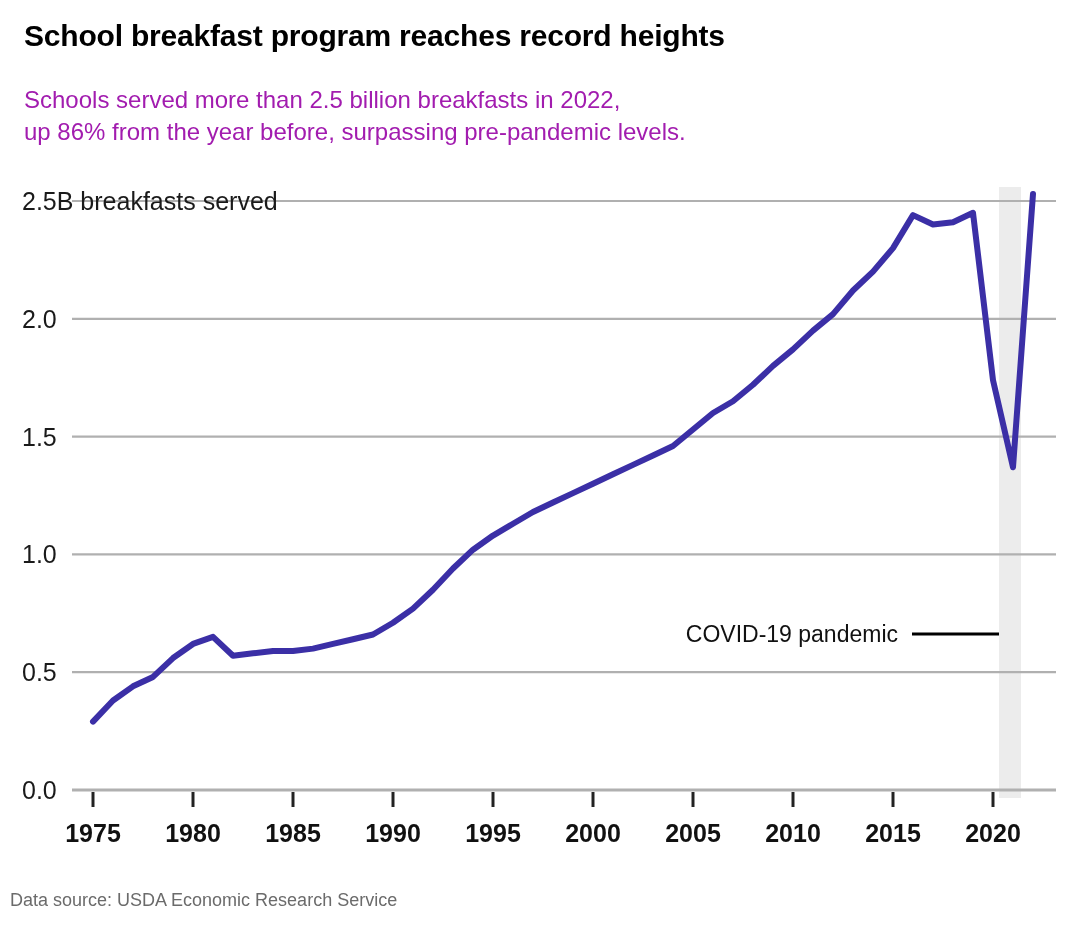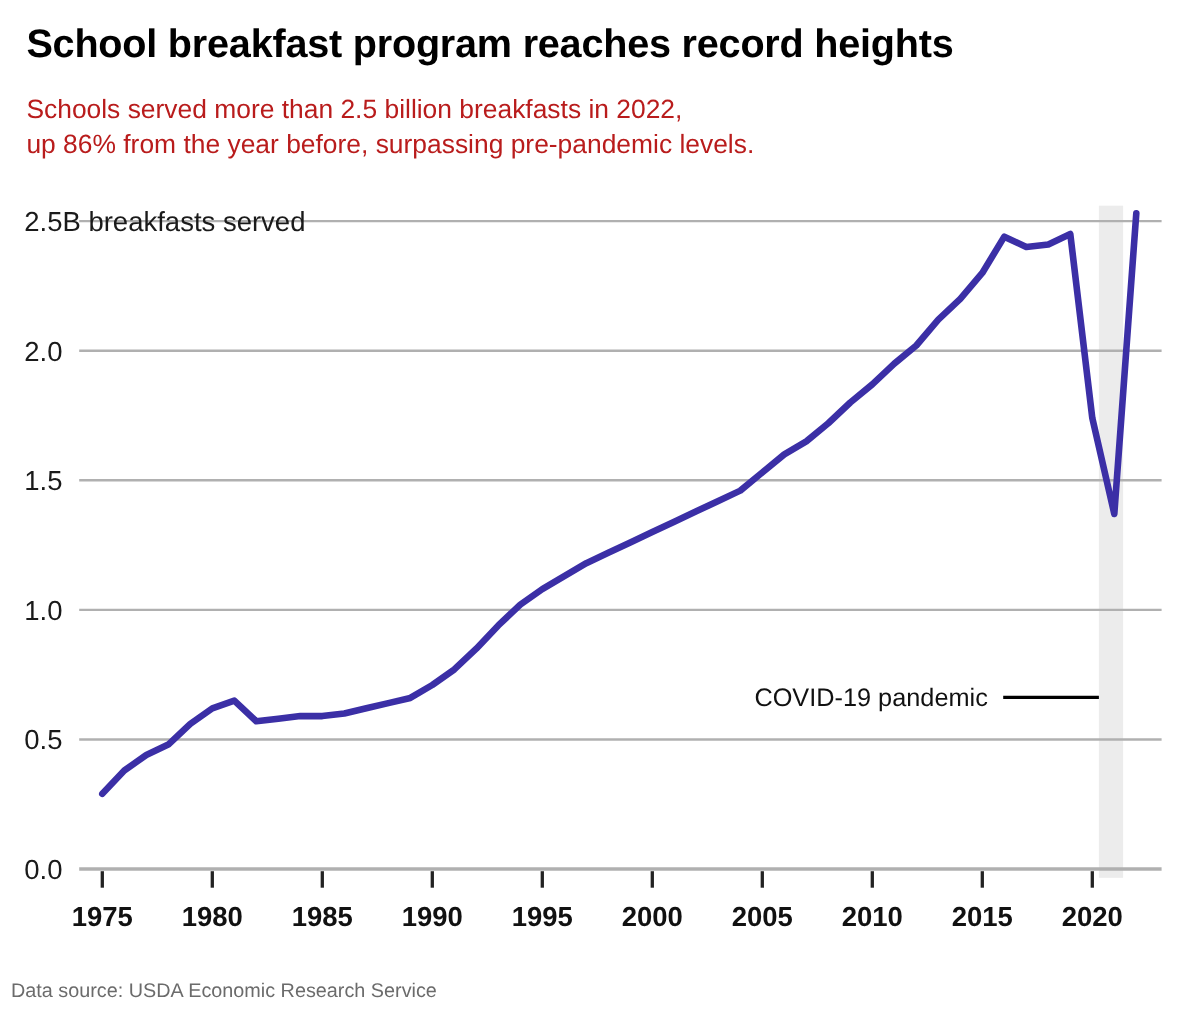--- a/index.html
+++ b/index.html
@@ -19,35 +19,35 @@
     position: absolute;
     left: 0; top: 0;
     width: 1080px;
     height: 938px;
   }
   .title {
     position: absolute;
     left: 24px;
     top: 18px;
     width: 1030px;
-    font-size: 36px;
+    font-size: 30px;
     font-weight: bold;
     letter-spacing: -0.2px;
     line-height: 1.2;
     color: #000000;
   }
   .subtitle {
     position: absolute;
     left: 24px;
     top: 84px;
     width: 1040px;
     font-size: 24px;
     font-weight: normal;
     line-height: 1.32;
-    color: #b91c1c;
+    color: #a21caf;
     white-space: pre-line;
   }
   .footer {
     position: absolute;
     left: 10px;
     top: 890px;
     font-size: 18px;
     color: #6b6b6b;
   }
   .plot {

